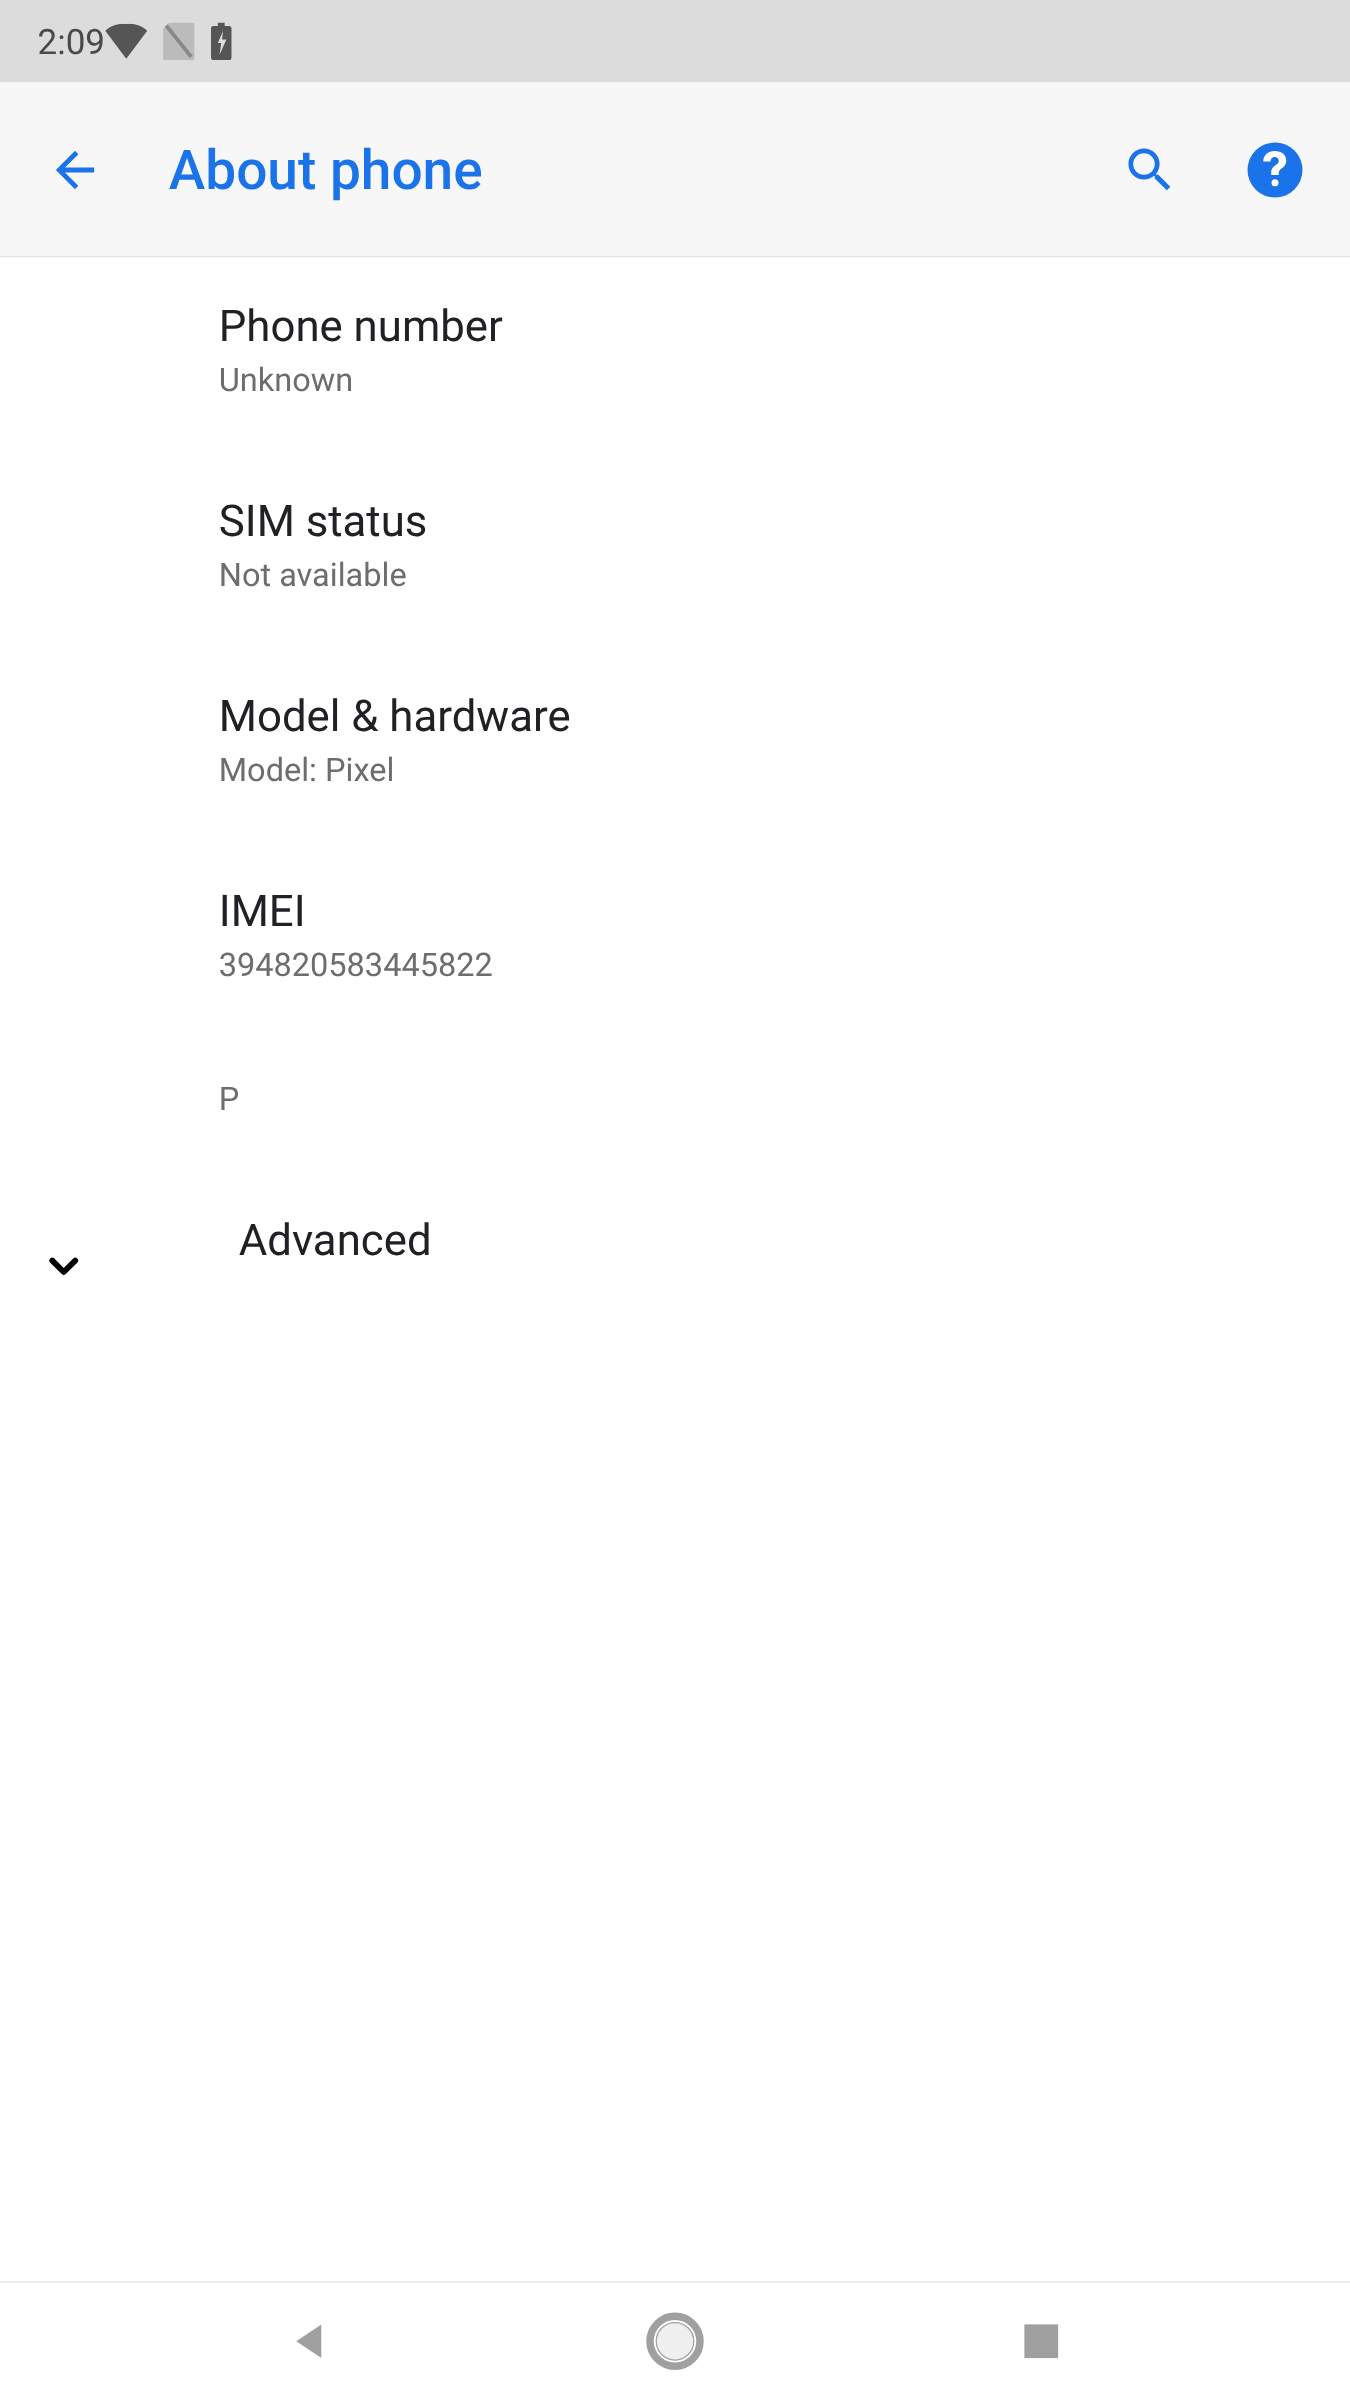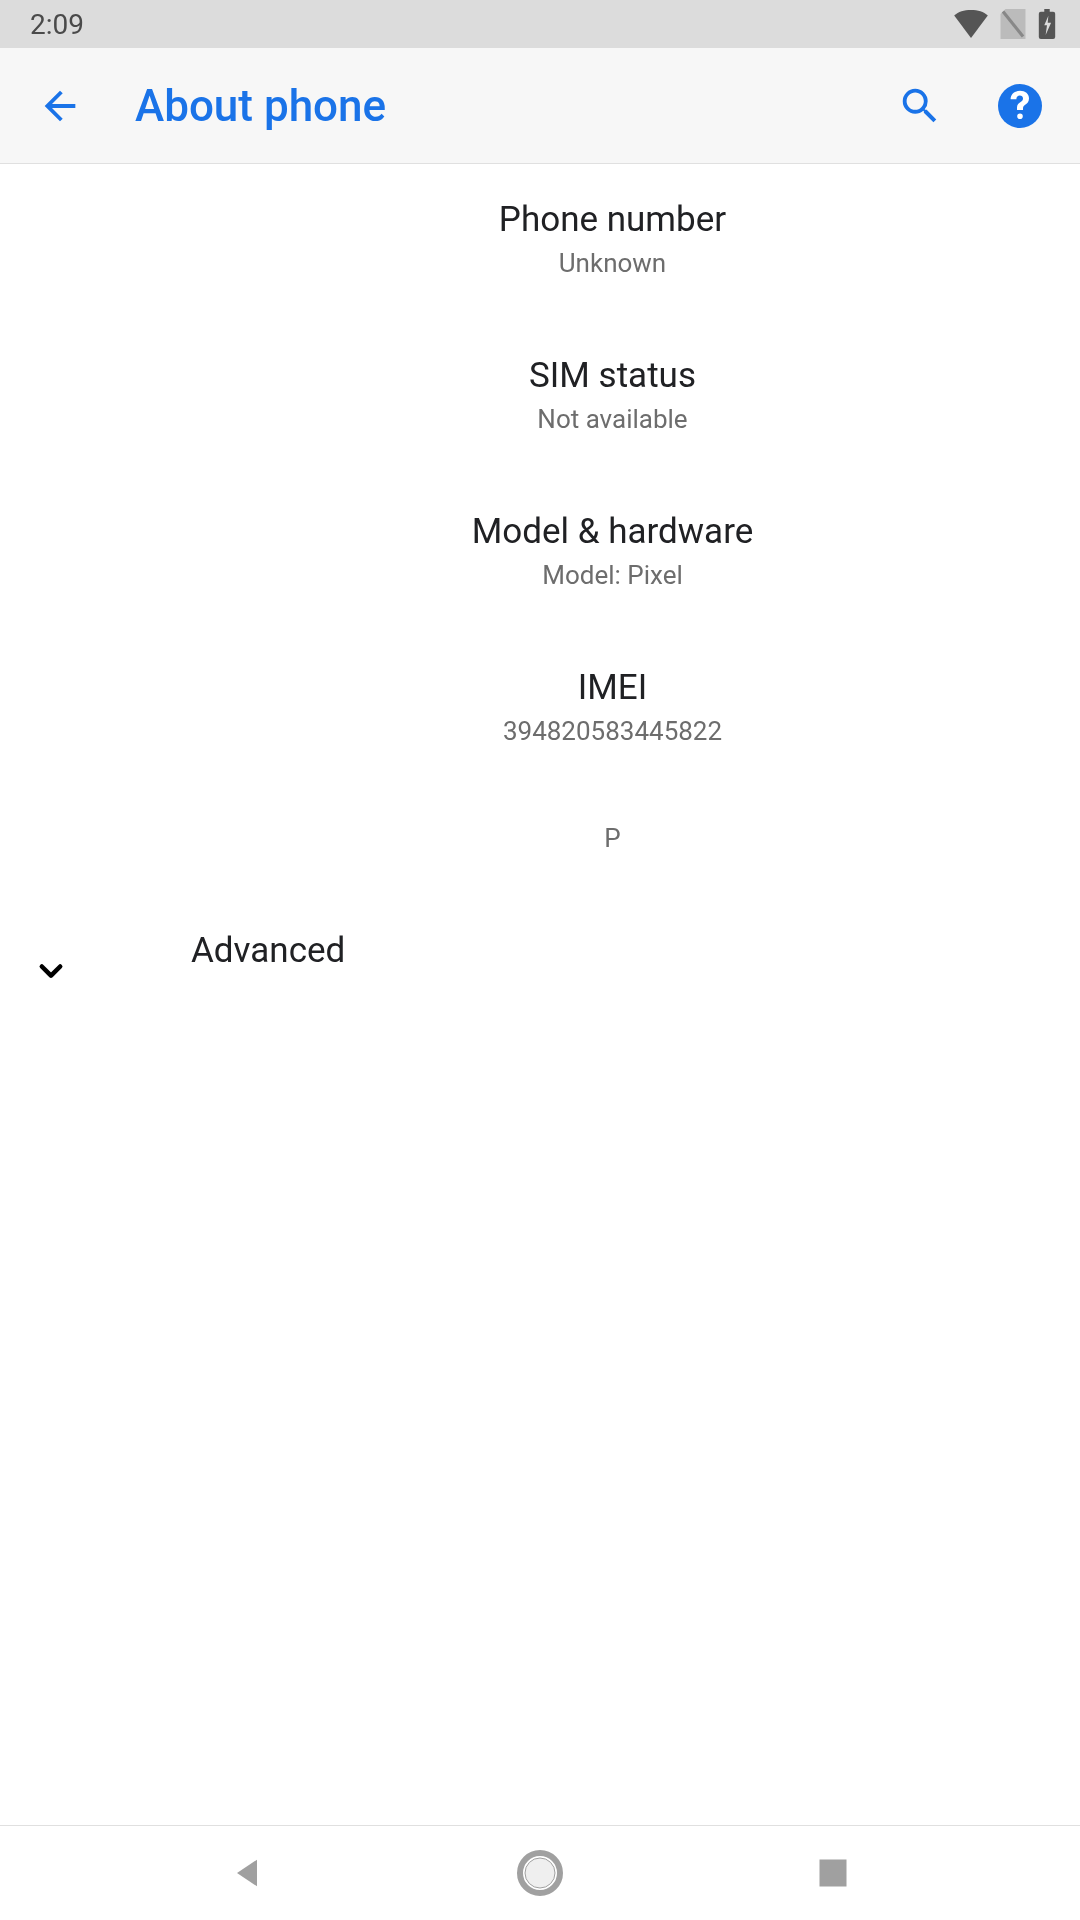--- a/index.html
+++ b/index.html
@@ -9,39 +9,38 @@
     }
     body {
       width: 1080px;
       height: 1920px;
       font-family: Roboto, -apple-system, BlinkMacSystemFont, sans-serif;
       background: #ffffff;
       overflow: hidden;
       position: relative;
     }
     .status-bar {
-      height: 48px;
+      height: 66px;
       background: #dcdcdc;
       display: flex;
       align-items: center;
-      justify-content: space-between;
       padding: 0 24px 0 30px;
     }
     .status-time {
       font-size: 28px;
       color: #4a4a4a;
       font-weight: 400;
     }
     .status-icons {
       display: flex;
       align-items: center;
       gap: 12px;
     }
     .app-bar {
-      height: 116px;
+      height: 140px;
       background: #f7f7f7;
       display: flex;
       align-items: center;
       padding: 0 30px;
       border-bottom: 1px solid #e0e0e0;
     }
     .back-button {
       width: 60px;
       height: 60px;
       display: flex;
@@ -65,21 +64,20 @@
       cursor: pointer;
     }
     .search-button { margin-right: 40px; }
     .content {
       background: #ffffff;
     }
     .setting-item {
       padding: 35px 30px 42px 175px;
       cursor: pointer;
       position: relative;
-      text-align: center;
     }
     .setting-title {
       font-size: 35px;
       color: #202124;
       font-weight: 400;
       margin-bottom: 8px;
     }
     .setting-subtitle {
       font-size: 26px;
       color: #6d6d6d;

